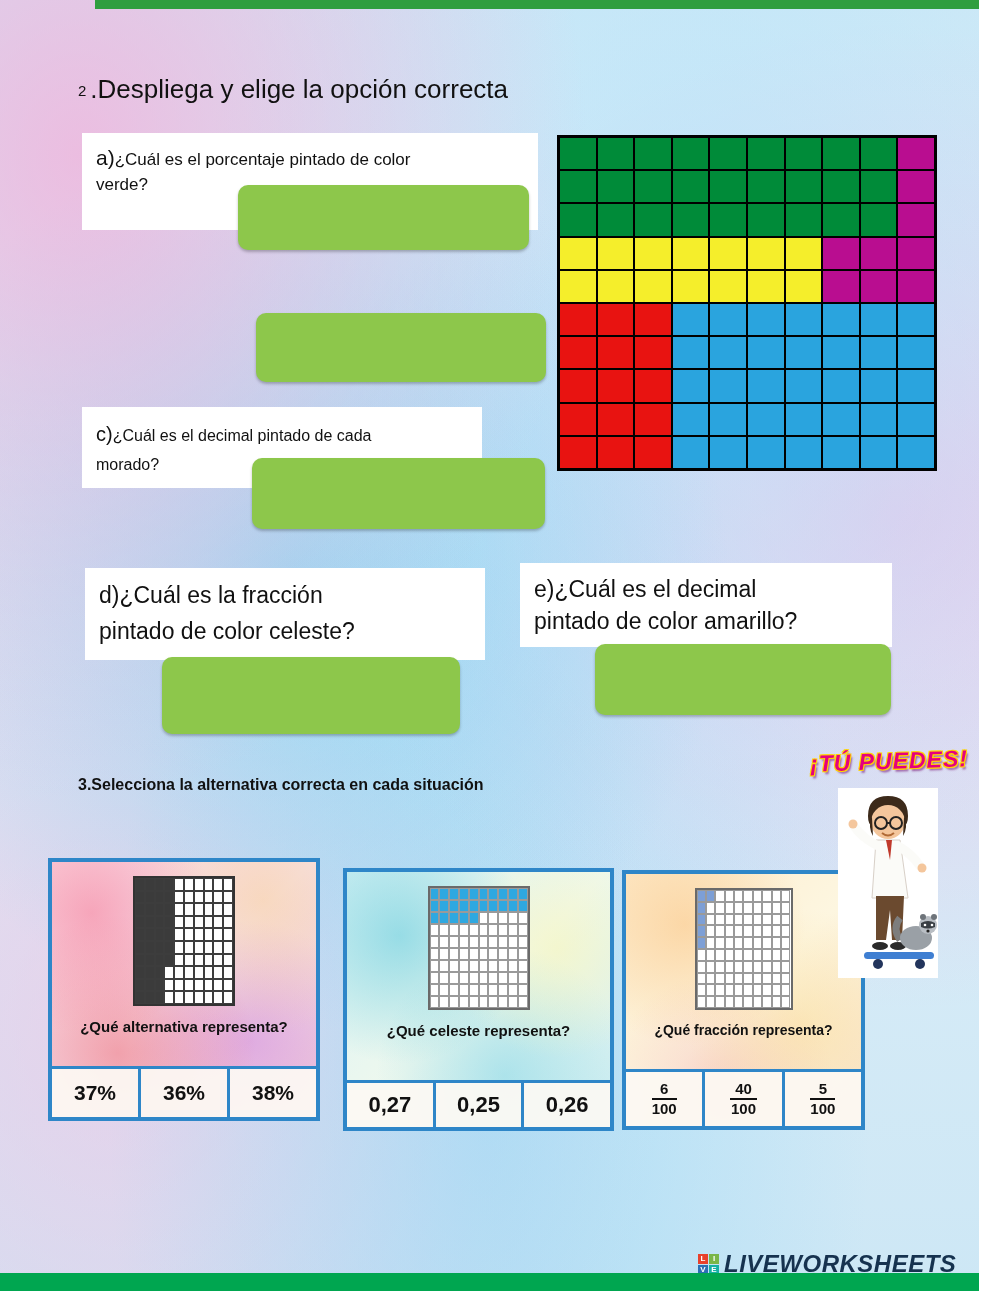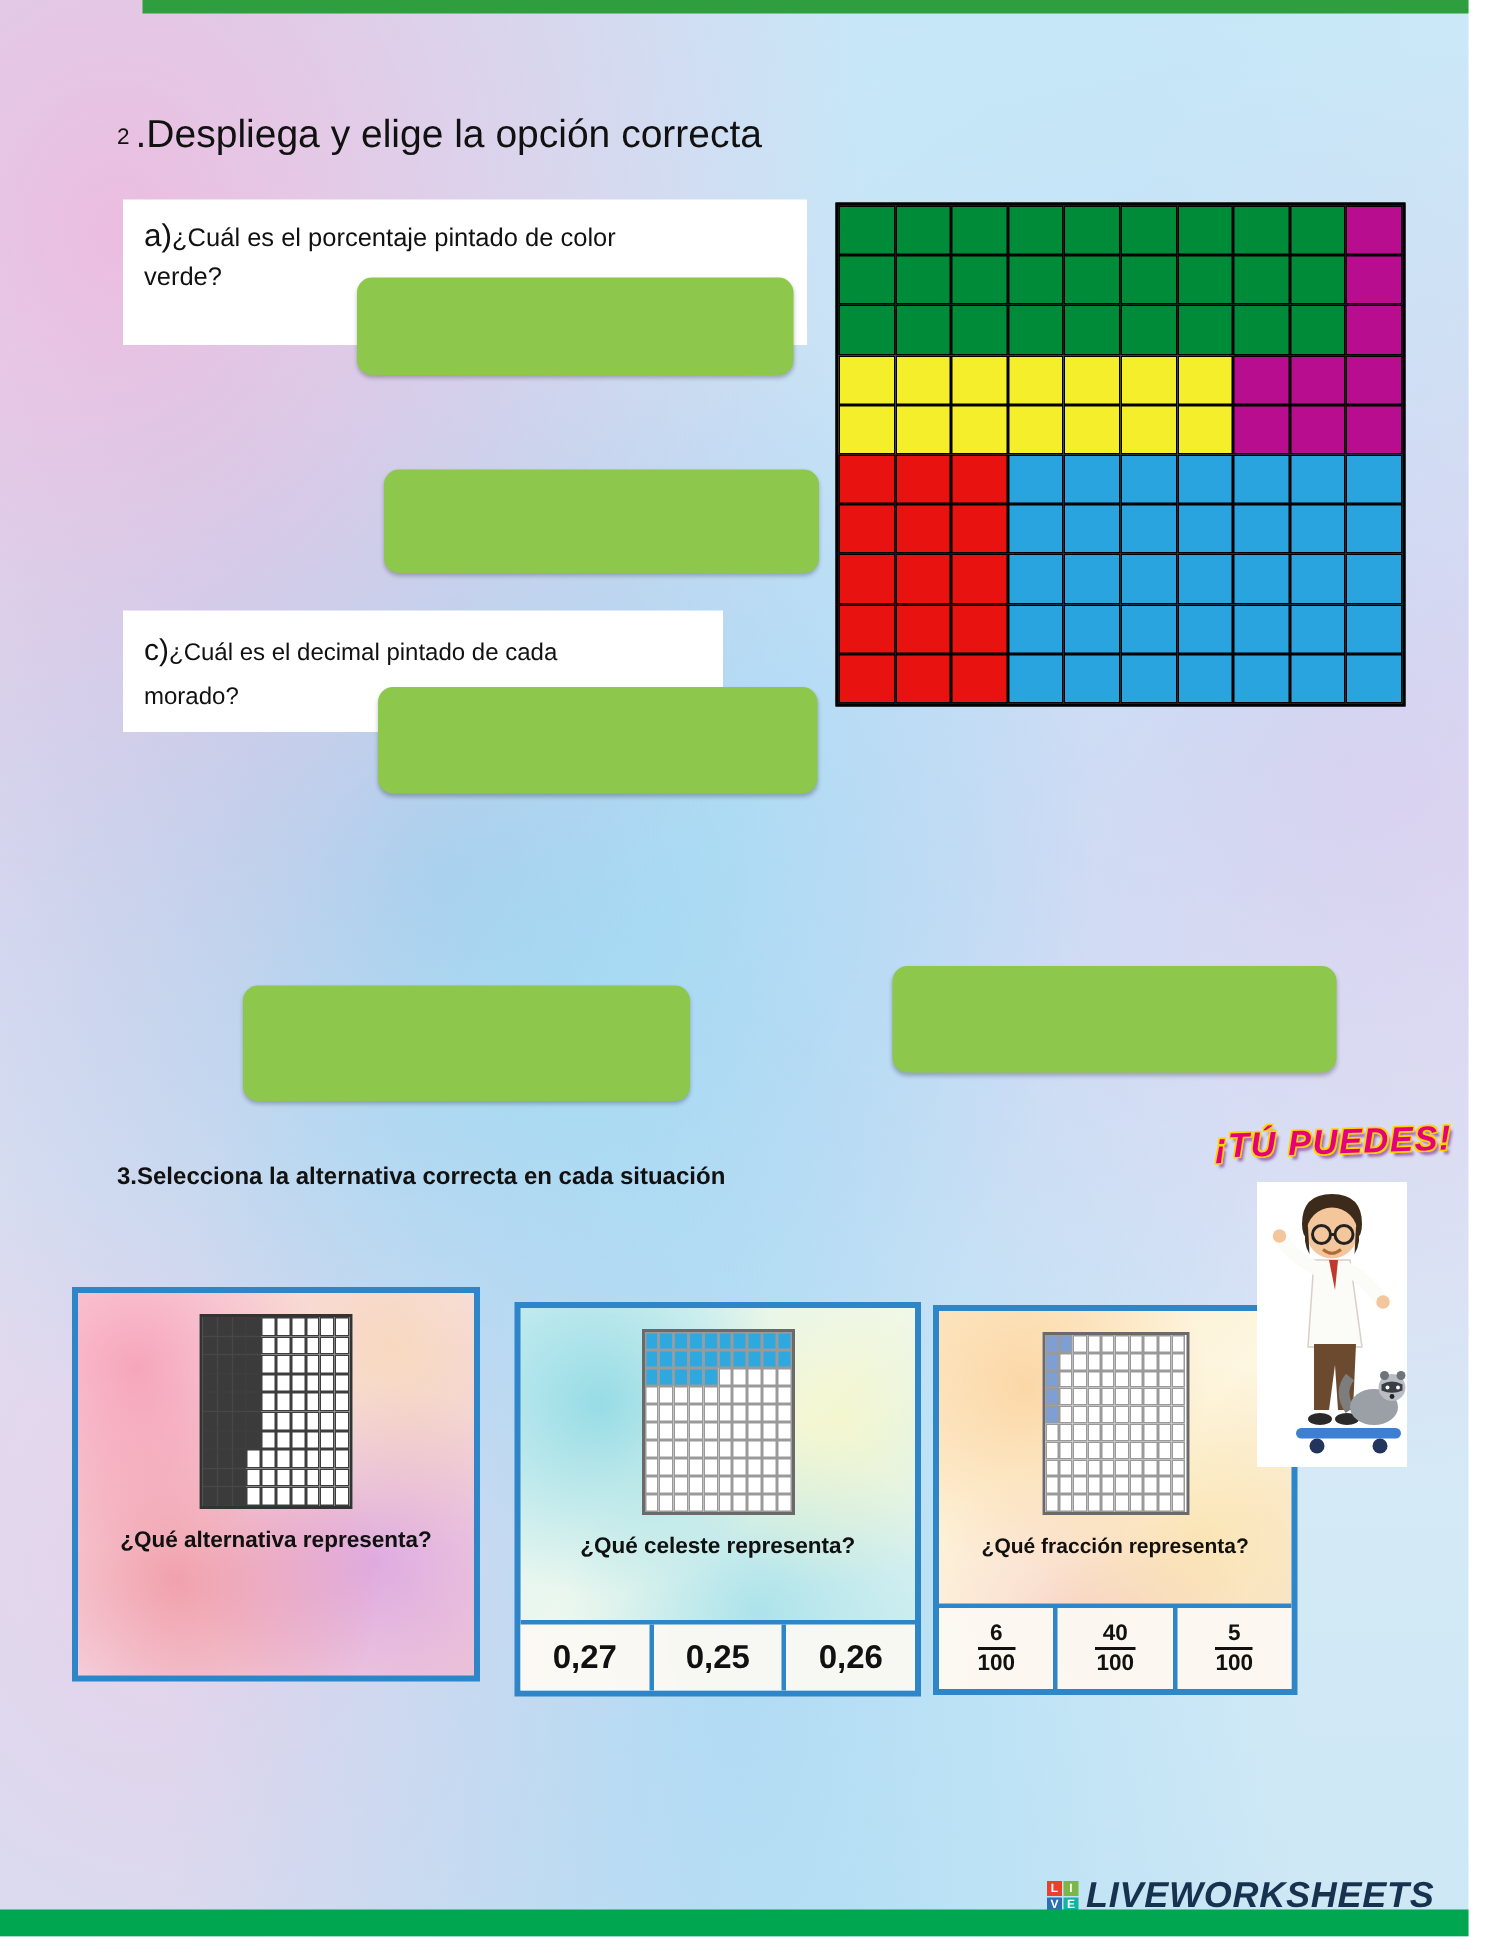--- a/index.html
+++ b/index.html
@@ -128,22 +128,30 @@
   <div class="dropdown dd-a"></div>
 
   <div class="dropdown dd-b"></div>
 
   <div class="whitebox qc">
     <span class="q-prefix">c)</span><span class="q-text">¿Cuál es el decimal pintado de cada
 morado?</span>
   </div>
   <div class="dropdown dd-c"></div>
 
+  <div class="whitebox qd">
+    <span class="q-prefix">d)</span><span class="q-text">¿Cuál es la fracción
+pintado de color celeste?</span>
+  </div>
   <div class="dropdown dd-d"></div>
 
+  <div class="whitebox qe">
+    <span class="q-prefix">e)</span><span class="q-text">¿Cuál es el decimal
+pintado de color amarillo?</span>
+  </div>
   <div class="dropdown dd-e"></div>
 
   <div class="hundred-grid">
       <div class="gcell" style="background: rgb(0, 139, 57);"></div>
       <div class="gcell" style="background: rgb(0, 139, 57);"></div>
       <div class="gcell" style="background: rgb(0, 139, 57);"></div>
       <div class="gcell" style="background: rgb(0, 139, 57);"></div>
       <div class="gcell" style="background: rgb(0, 139, 57);"></div>
       <div class="gcell" style="background: rgb(0, 139, 57);"></div>
       <div class="gcell" style="background: rgb(0, 139, 57);"></div>
@@ -377,20 +385,25 @@
         <div class="ccell" style="background: rgb(59, 59, 59);"></div>
         <div class="ccell"></div>
         <div class="ccell"></div>
         <div class="ccell"></div>
         <div class="ccell"></div>
         <div class="ccell"></div>
         <div class="ccell"></div>
         <div class="ccell"></div>
       </div>
     <div class="card-question">¿Qué alternativa representa?</div>
+    <div class="card-options">
+        <div class="opt">37%</div>
+        <div class="opt">36%</div>
+        <div class="opt">38%</div>
+      </div>
   </div>
 
   <div class="card card2">
     <div class="card-grid grid-light">
         <div class="ccell" style="background: rgb(47, 168, 224);"></div>
         <div class="ccell" style="background: rgb(47, 168, 224);"></div>
         <div class="ccell" style="background: rgb(47, 168, 224);"></div>
         <div class="ccell" style="background: rgb(47, 168, 224);"></div>
         <div class="ccell" style="background: rgb(47, 168, 224);"></div>
         <div class="ccell" style="background: rgb(47, 168, 224);"></div>

